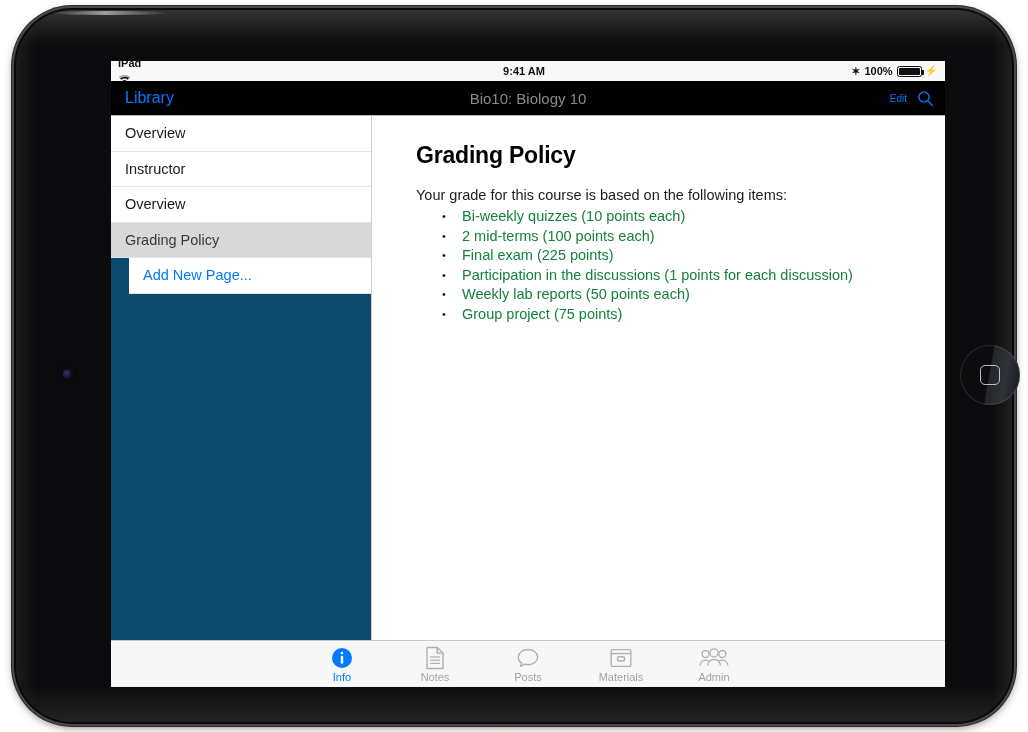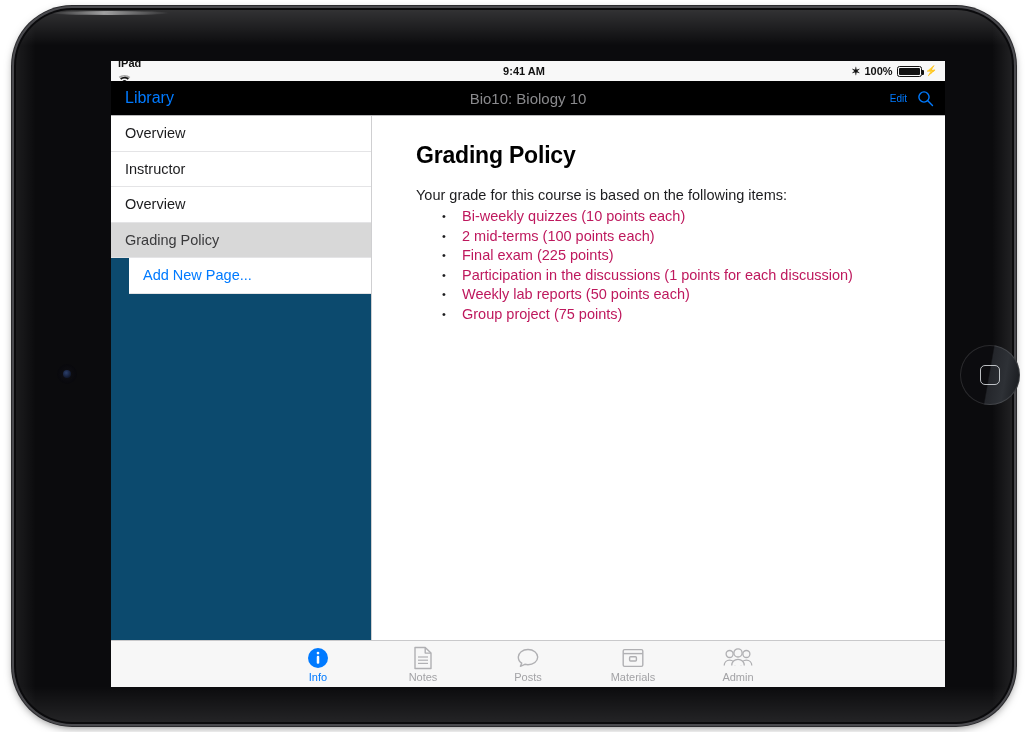--- a/index.html
+++ b/index.html
@@ -150,39 +150,39 @@
     background:#ffffff;
   }
   #page-title{
     font-size:23px; font-weight:bold; color:#000;
     letter-spacing:-.2px;
     margin-bottom:18px;
   }
   #intro{ font-size:14.5px; color:#1c1c1e; margin-bottom:4px; }
   #bullets{ list-style:none; }
   #bullets li{
-    font-size:14.5px; color:#be185d;
+    font-size:14.5px; color:#15803d;
     line-height:19.5px;
     padding-left:46px;
     position:relative;
   }
   #bullets li::before{
     content:"\2022";
     position:absolute; left:26px; top:0;
     font-size:11px; color:#1c1c1e;
   }
 
   
   #tab-bar{
     position:relative;
     height:47px; width:100%;
     background:#f7f7f7;
     border-top:1px solid #c9c9cb;
     display:flex; align-items:center; justify-content:center;
-    gap:16px;
+    gap:4px;
   }
   .tab-item{
     width:89px;
     display:flex; flex-direction:column; align-items:center; justify-content:center;
     gap:2px; cursor:pointer;
     color:#a3a3a6;
   }
   .tab-item.active{ color:#007aff; }
   .tab-label{ font-size:11px; line-height:1; }
   .tab-icon{ height:25px; display:flex; align-items:center; justify-content:center; }

